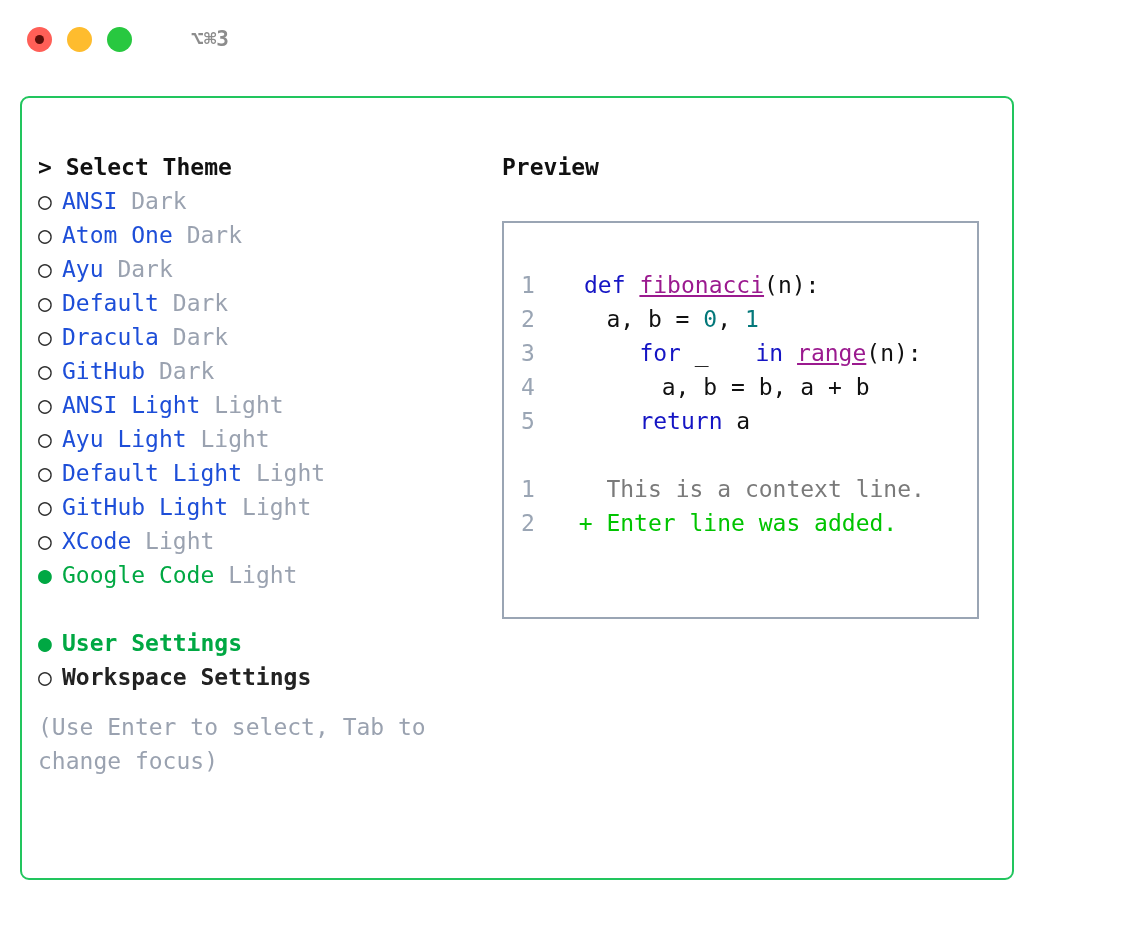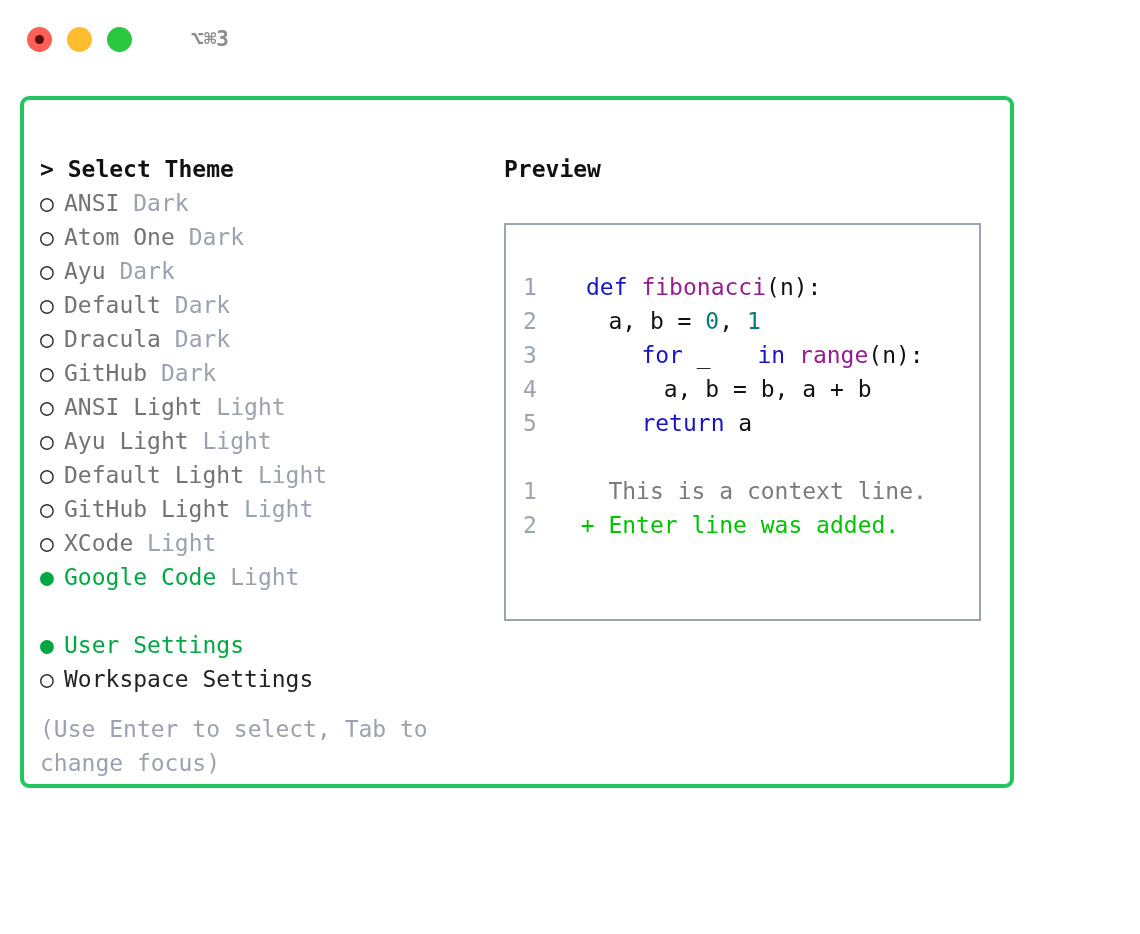--- a/index.html
+++ b/index.html
@@ -58,22 +58,22 @@
     font-weight: bold;
     color: #8c8c8c;
     letter-spacing: 0px;
     white-space: pre;
   }
 
   
   #panel {
     position: absolute;
     left: 20px; top: 96px;
-    width: 994px; height: 692px;
-    border: 4px solid #22c55e;
+    width: 994px; height: 784px;
+    border: 2px solid #22c55e;
     border-radius: 9px;
     background: #ffffff;
   }
 
   #panel-inner {
     position: absolute;
     left: 0; top: 0; right: 0; bottom: 0;
     display: block;
   }
 
@@ -97,36 +97,36 @@
     line-height: 34px;
     white-space: pre;
     color: #222222;
   }
   .bullet {
     display: inline-block;
     width: 24px;
     color: #333333;
   }
   .bullet.selected { color: #00a843; }
-  .theme-name { color: #737373; }
+  .theme-name { color: #1d4ed8; }
   .theme-name.selected { color: #00a843; }
   .theme-tag {
     color: #9aa2b0;
   }
 
   .spacer-row { height: 34px; }
 
   .apply-header {
     font-size: 23px;
     color: #111111;
     line-height: 34px;
     white-space: pre;
     padding-left: 24px;
   }
-  .apply-label { color: #222222; }
+  .apply-label { color: #222222; font-weight: bold; }
   .apply-label.selected { color: #00a843; }
 
   #hint {
     margin-top: 16px;
     font-size: 23px;
     line-height: 34px;
     color: #9aa2b0;
     width: 412px;
     white-space: pre-wrap;
     word-break: break-word;
@@ -162,21 +162,21 @@
     font-size: 23px;
     line-height: 34px;
     white-space: pre;
   }
   .ln {
     display: inline-block;
     width: 30px;
     color: #9aa5b4;
   }
   .kw   { color: #1515c4; margin-left: 33px; }
-  .fn   { color: #9b1a8f; }
+  .fn   { color: #9b1a8f; text-decoration: underline; }
   .num  { color: #04787a; }
   .plain{ color: #111111; }
   .punc { color: #111111; }
 
   .diff-gap { height: 34px; }
   .diff-ctx  { color: #7a7a7a; }
   .diff-del  { color: #cc1111; }
   .diff-add  { color: #00c400; }
 </style>
 </head>

